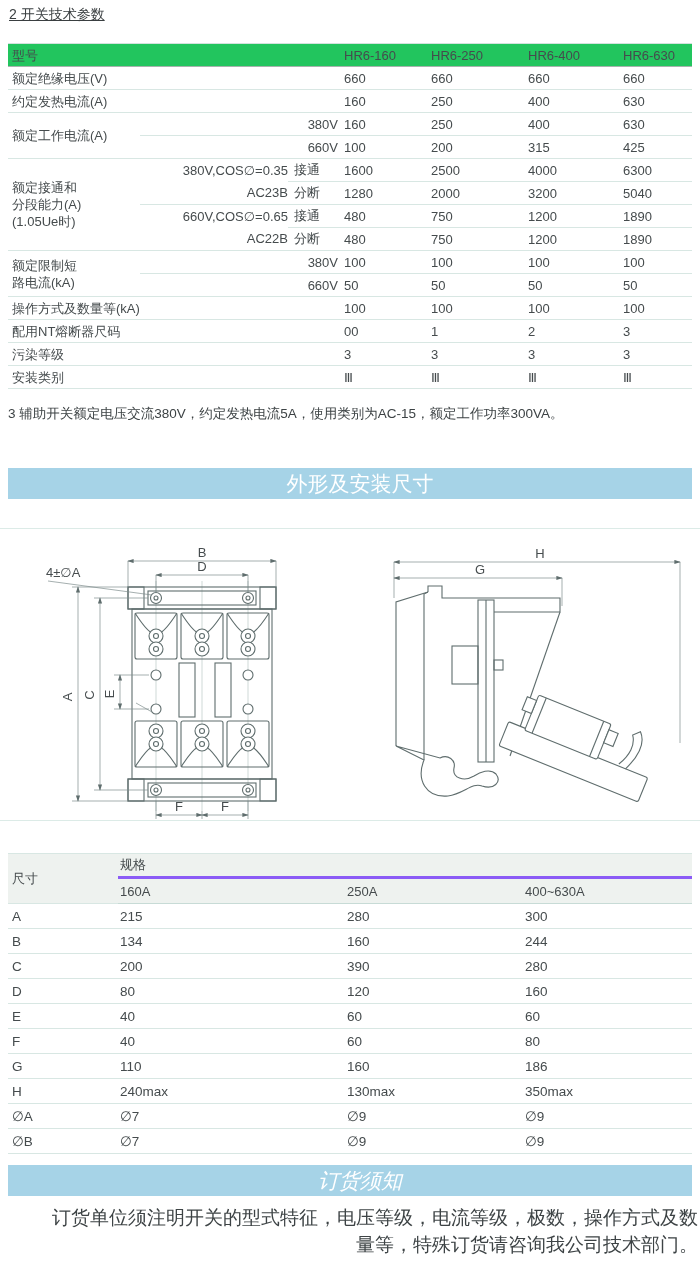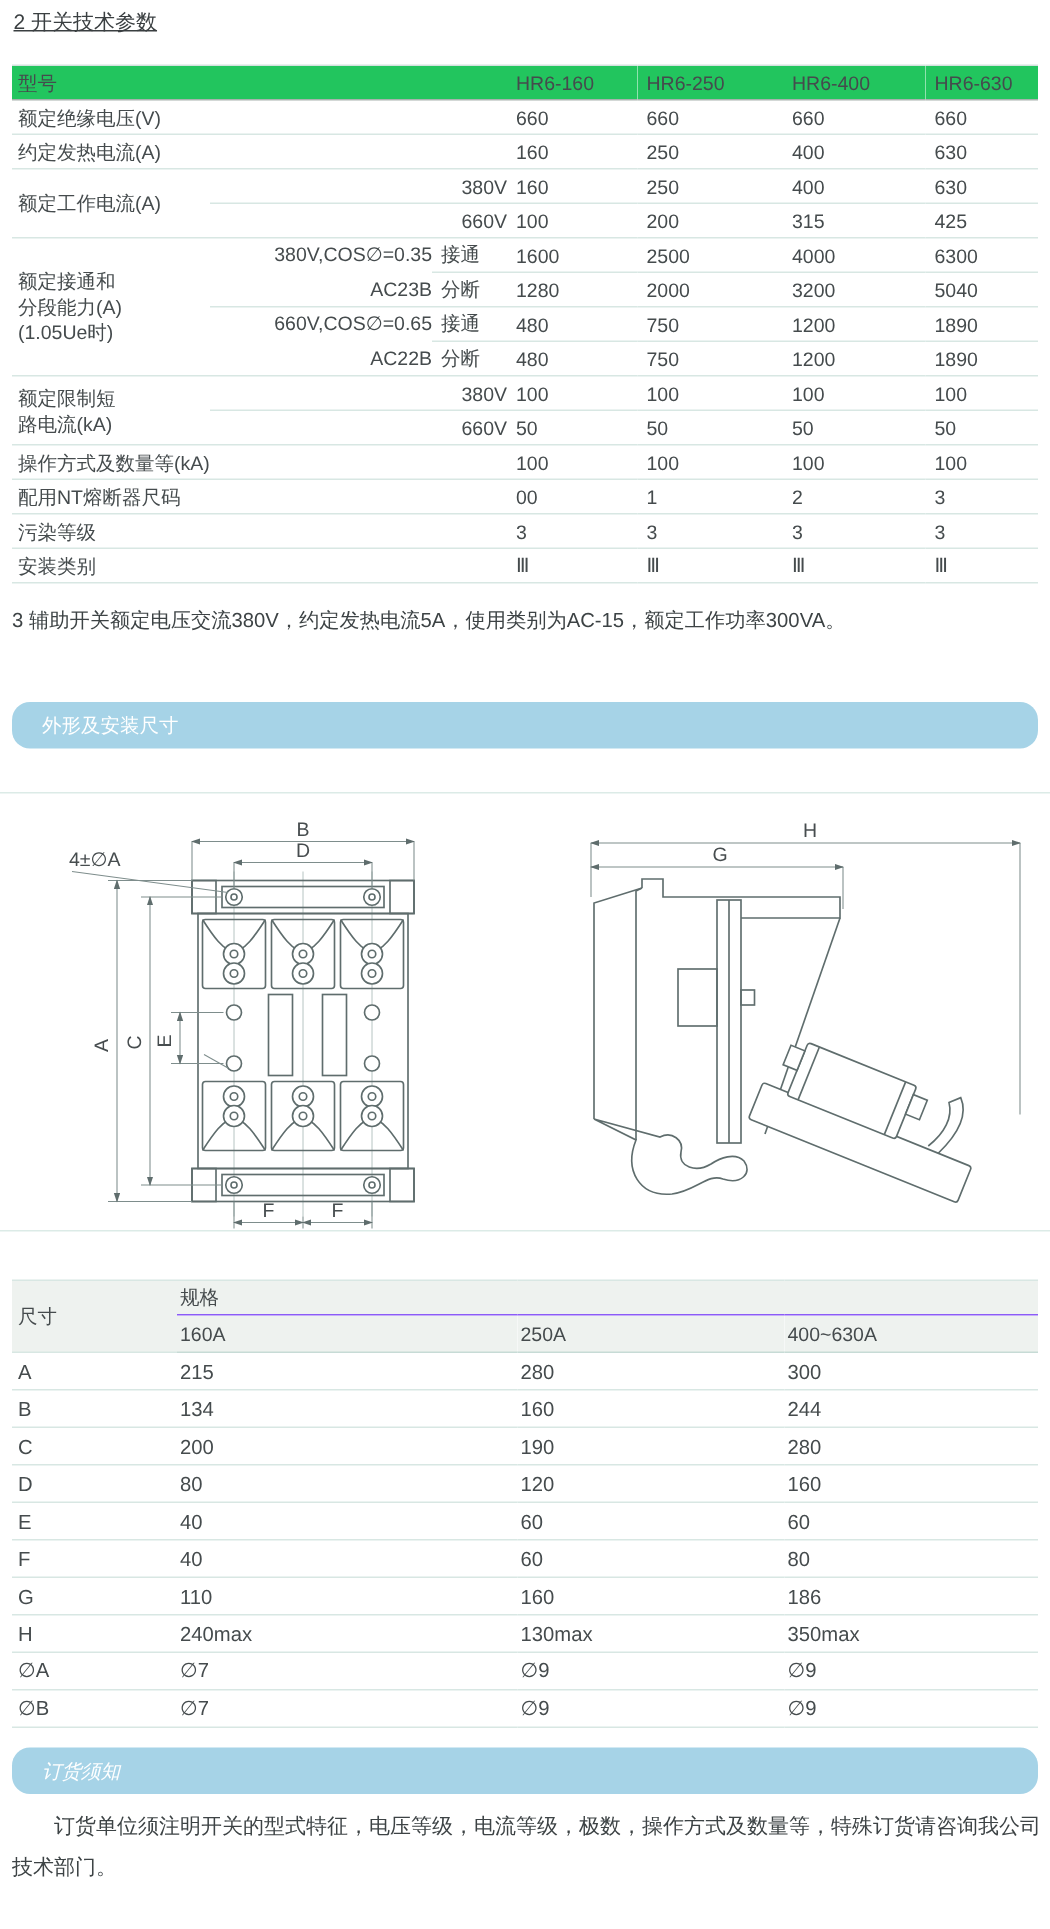--- a/index.html
+++ b/index.html
@@ -23,50 +23,50 @@
   .spec .mode{padding-left:6px;}
   .spec .v{padding-left:6px;}
   .spec .nb{border-bottom:none;}
   .wrapnarrow{display:inline-block;width:76px;white-space:normal;line-height:17px;}
   .wrapnarrow2{display:inline-block;width:70px;white-space:normal;line-height:17px;}
 
   
   .note{left:8px;top:404px;width:688px;font-size:13.5px;line-height:20px;margin:0;}
 
   
-  .band{left:8px;width:684px;height:31px;background:#a6d3e7;border-radius:12px;
-        color:#ffffff;font-size:13px;line-height:31px;padding-left:20px;box-sizing:border-box;}
+  .band{left:8px;width:684px;height:31px;background:#a6d3e7;border-radius:0;
+        color:#ffffff;font-size:21px;line-height:31px;padding-left:20px;box-sizing:border-box;text-align:center;}
   .band1{top:468px;}
   .band2{top:1165px;font-style:italic;}
 
   .hr{height:1px;background:#dcebe7;width:700px;left:0;}
   .hr1{top:528px;}
   .hr2{top:820px;}
 
   
   .svgbox{background:transparent;}
   .ln{stroke:#5f6d6d;stroke-width:1.1;fill:none;}
   .lnf{stroke:#5f6d6d;stroke-width:1.1;fill:#ffffff;}
   .thin{stroke:#7e8d8c;stroke-width:0.7;fill:none;}
   .cl{stroke:#9fb0ae;stroke-width:0.5;fill:none;}
   .dml{font-size:13px;fill:#474d4f;font-family:"Liberation Sans","DejaVu Sans",sans-serif;}
 
   
   .dims{left:8px;top:853px;}
   .dims th{background:#eef2ef;}
   .dims .corner{padding-left:4px;}
-  .dims .spec-h{border-bottom:1px solid #8b5cf6;padding-left:2px;}
+  .dims .spec-h{border-bottom:3px solid #8b5cf6;padding-left:2px;}
   .dims .colh{border-bottom:1px solid #c7dbd6;padding-left:2px;height:24px;}
   .dims td{height:24px;font-size:13.5px;}
   .dims .lab{padding-left:4px;}
   .dims .v{padding-left:2px;}
   .dims{border-top:1px solid #d8e7e3;}
 
   
-  .order{left:8px;top:1204px;width:690px;font-size:14px;line-height:27px;}
+  .order{left:8px;top:1204px;width:690px;font-size:19px;line-height:27px;text-align:right;}
   .order p{margin:0;text-indent:2em;}
   .order .ex{margin-top:2px;}
 </style>
 </head>
 <body>
 
 <div class="abs page-title">2 开关技术参数</div>
 
 <table class="abs spec">
   <colgroup>
@@ -402,21 +402,21 @@
   </tr>
   <tr>
     <td class="lab">B</td>
     <td class="v">134</td>
     <td class="v">160</td>
     <td class="v">244</td>
   </tr>
   <tr>
     <td class="lab">C</td>
     <td class="v">200</td>
-    <td class="v">190</td>
+    <td class="v">390</td>
     <td class="v">280</td>
   </tr>
   <tr>
     <td class="lab">D</td>
     <td class="v">80</td>
     <td class="v">120</td>
     <td class="v">160</td>
   </tr>
   <tr>
     <td class="lab">E</td>

